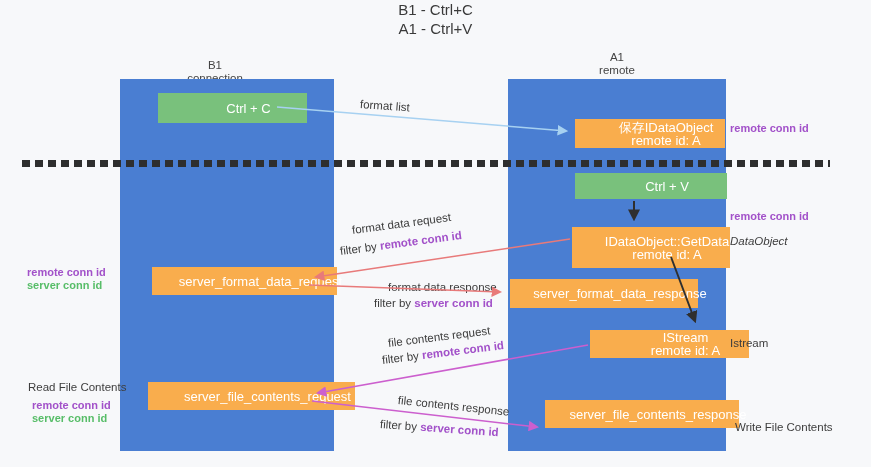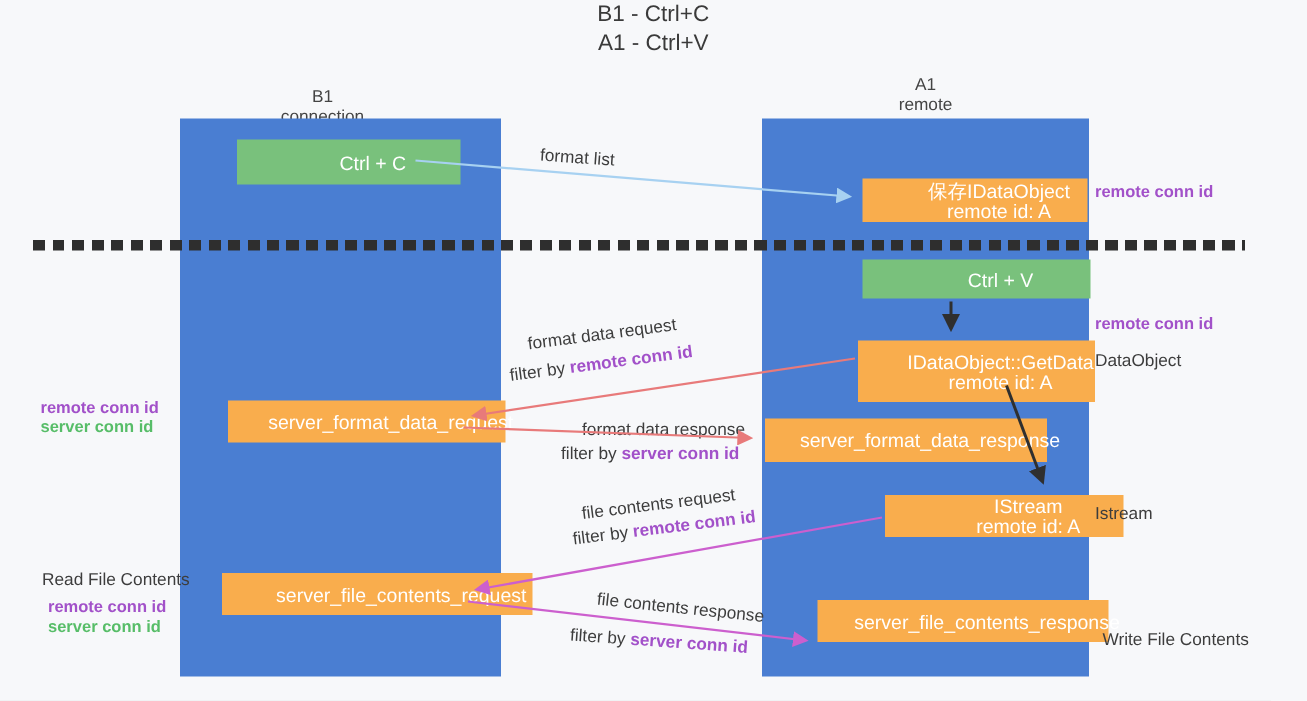--- a/index.html
+++ b/index.html
@@ -119,21 +119,21 @@
   </div>
 
   <div class="lbl rot" style="left:398px; top:394px; transform:rotate(6deg);">file contents response</div>
   <div class="lbl rot" style="left:380px; top:418px; transform:rotate(4deg);">
     <span>filter by</span>
     <span class="purple">server conn id</span>
   </div>
 
   <div class="lbl purple" style="left:730px; top:122px; font-size:11px;">remote conn id</div>
   <div class="lbl purple" style="left:730px; top:210px; font-size:11px;">remote conn id</div>
-  <div class="lbl" style="left:730px; top:235px;">DataObject</div>
+  <div class="lbl" style="left:730px; top:235px;font-style:italic;">DataObject</div>
   <div class="lbl" style="left:730px; top:337px;">Istream</div>
   <div class="lbl" style="left:735px; top:421px;">Write File Contents</div>
 
   <div class="lbl" style="left:27px; top:266px; font-size:11px; line-height:13px;">
     <div class="purple">remote conn id</div>
     <div class="greentxt">server conn id</div>
   </div>
   <div class="lbl" style="left:28px; top:381px;">Read File Contents</div>
   <div class="lbl" style="left:32px; top:399px; font-size:11px; line-height:13px;">
     <div class="purple">remote conn id</div>

